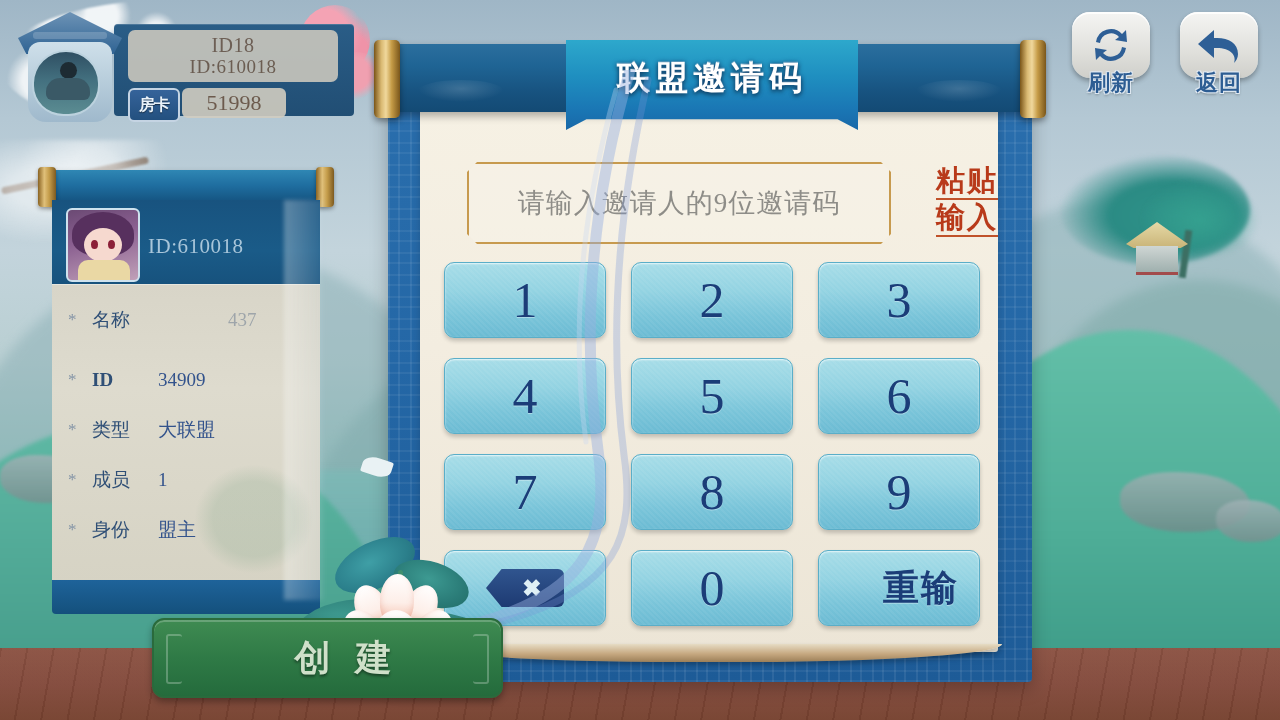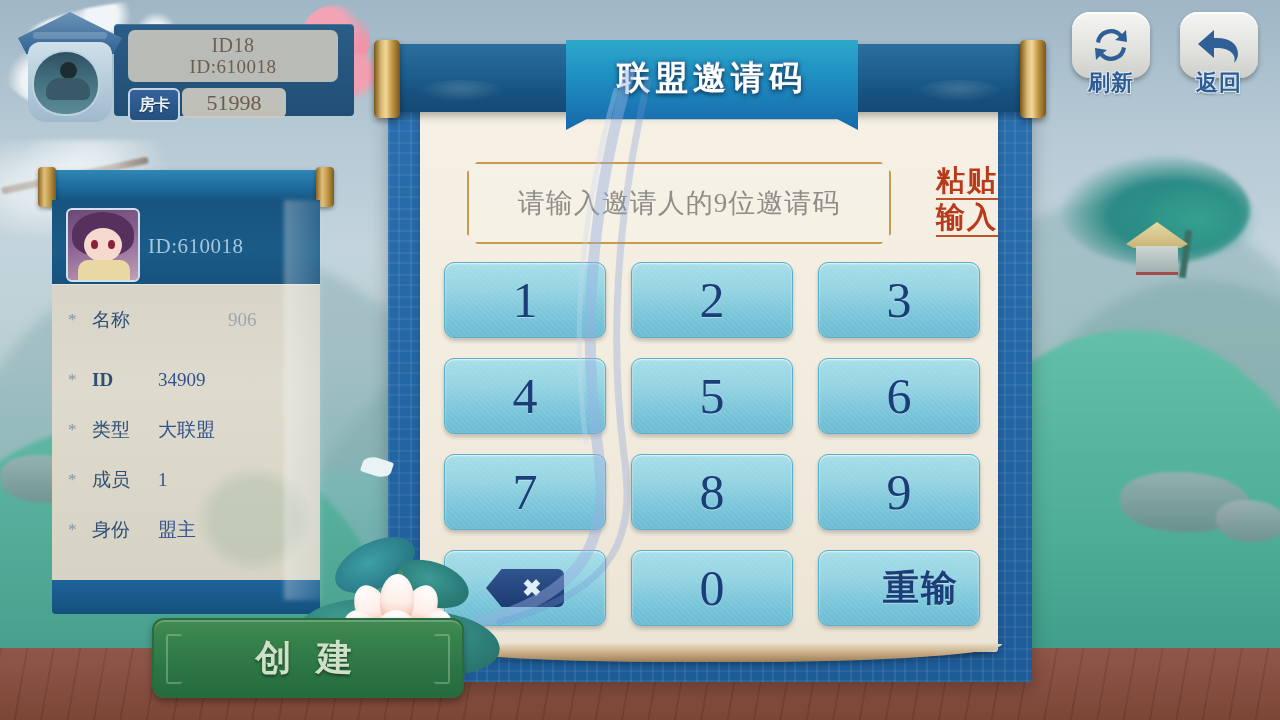--- a/index.html
+++ b/index.html
@@ -426,20 +426,21 @@
     box-shadow: 0 4px 7px rgba(0,0,0,.32), inset 0 2px 0 rgba(255,255,255,.22);
     cursor:pointer;
   }
   .bbtn .lbl {
     font-size:36px; font-weight:bold; letter-spacing:8px;
   }
   .btn-create {
     left:152px; top:618px; width:308px;
     background: linear-gradient(180deg,#3f8b52 0%, #2f7a46 50%, #246b3c 100%);
     border:2px solid #2a6a3c;
+    padding-left:39px;
   }
   .btn-create .lbl { color:#cfe0c9; text-shadow: 0 2px 3px rgba(0,0,0,.45); }
   .btn-join {
     right:96px; top:618px; width:308px;
     background: linear-gradient(180deg,#c9913a 0%, #b8801f 45%, #9e6c1a 100%);
     border:2px solid #8d5f18;
   }
   .btn-join .lbl { color:#f3e3c0; text-shadow: 0 2px 3px rgba(0,0,0,.45); }
   .bbtn::before, .bbtn::after{
     content:""; position:absolute; top:14px; width:14px; height:46px;
@@ -510,21 +511,21 @@
         <div class="aha-eye r"></div>
         <div class="aha-dress"></div>
       </div>
       <div class="alli-head-id">ID:610018</div>
     </div>
 
     <div class="alli-body">
       <div class="alli-row" style="top:20px">
         <span class="alli-star">*</span>
         <span class="alli-key">名称</span>
-        <span class="alli-val faded" style="margin-left:70px">906</span>
+        <span class="alli-val faded" style="margin-left:70px">437</span>
       </div>
       <div class="alli-row" style="top:80px">
         <span class="alli-star">*</span>
         <span class="alli-key bold">ID</span>
         <span class="alli-val">34909</span>
       </div>
       <div class="alli-row" style="top:130px">
         <span class="alli-star">*</span>
         <span class="alli-key">类型</span>
         <span class="alli-val">大联盟</span>

